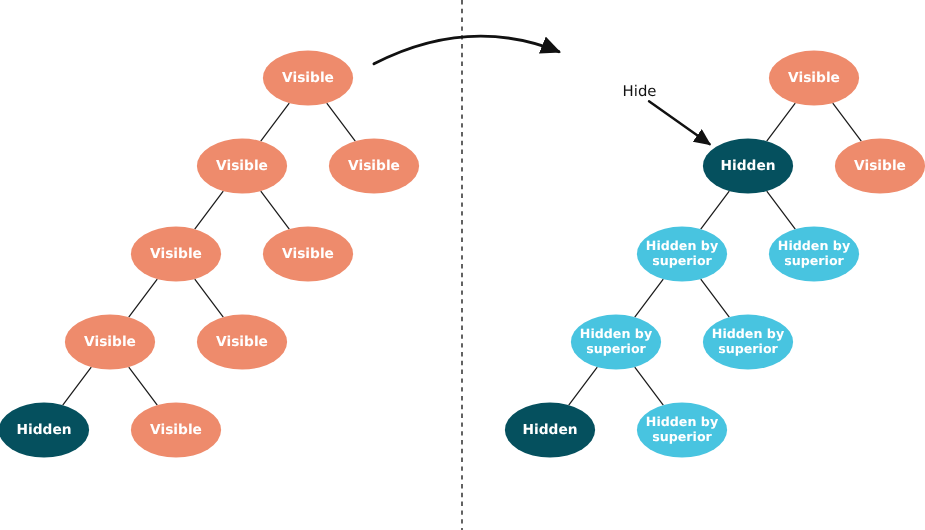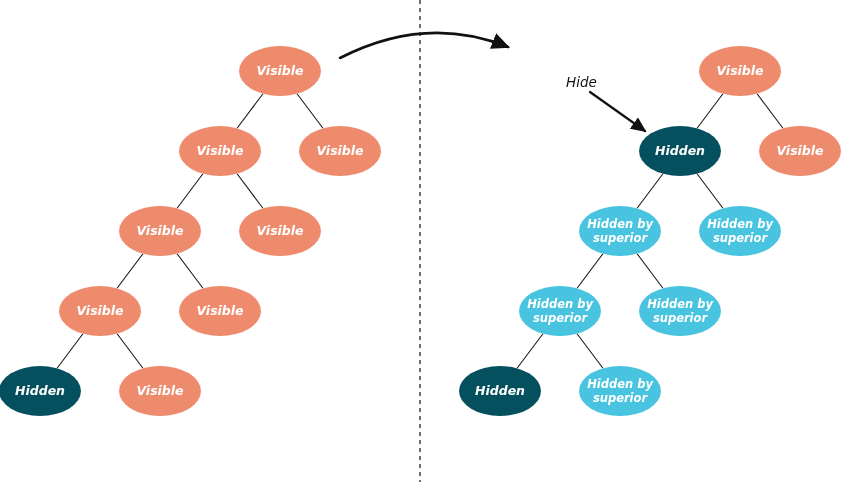--- a/index.html
+++ b/index.html
@@ -9,21 +9,20 @@
   }
   body {
     font-family: "DejaVu Sans", "Liberation Sans", sans-serif;
   }
   #canvas {
     position: relative;
     width: 841px;
     height: 482px;
     background: #ffffff;
     overflow: hidden;
-    font-style: italic;
   }
   #canvas svg {
     position: absolute;
     top: 0;
     left: 0;
     width: 841px;
     height: 482px;
   }
   .node-label {
     font-family: "DejaVu Sans", "Liberation Sans", sans-serif;

